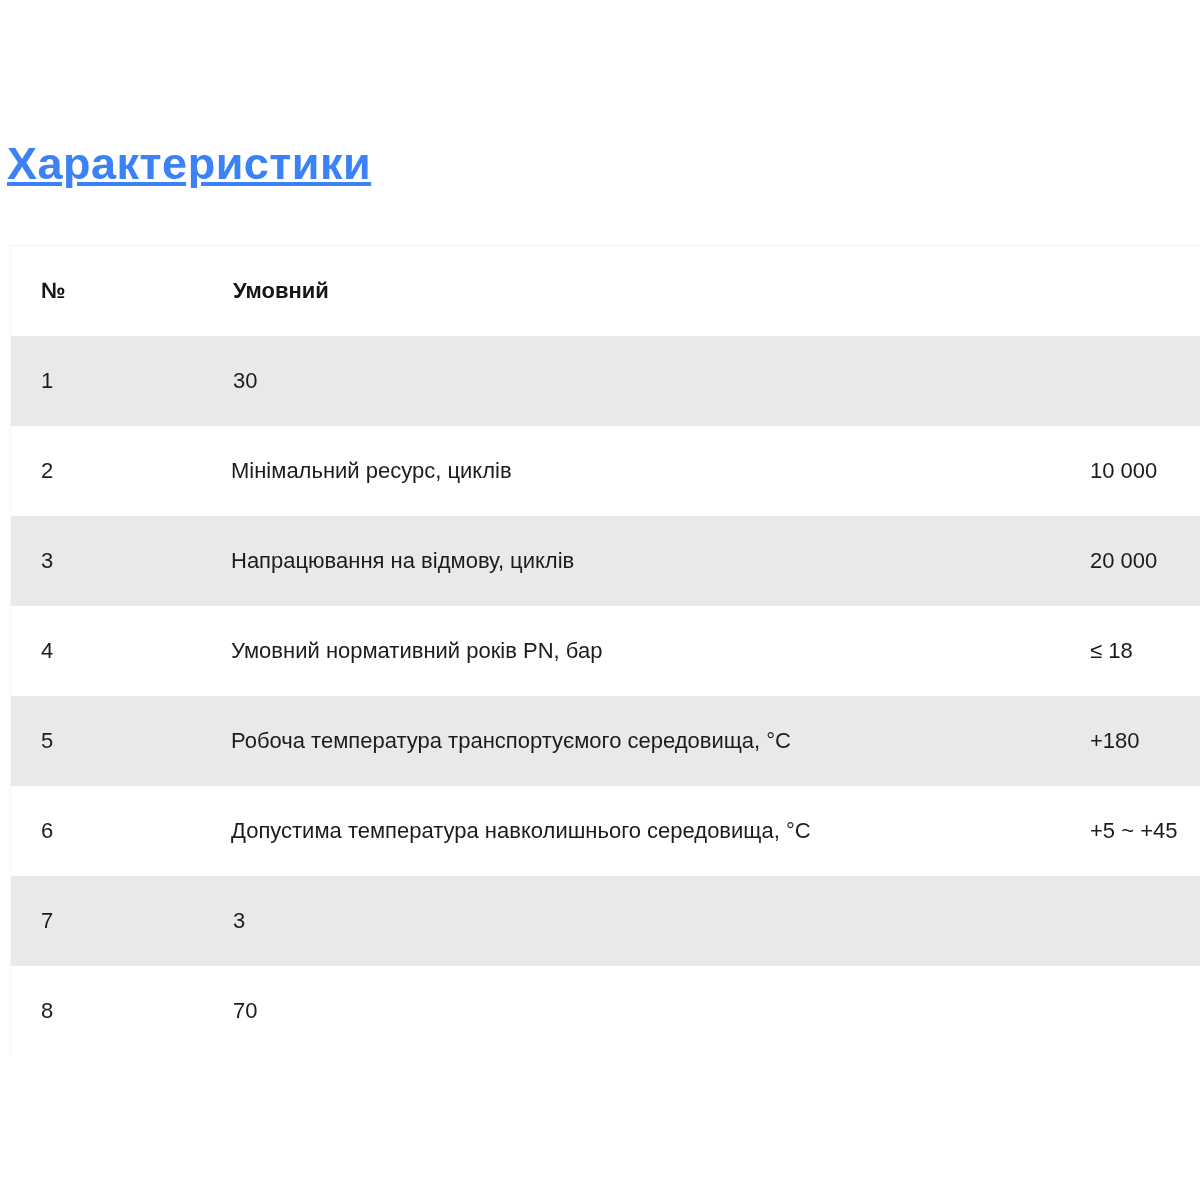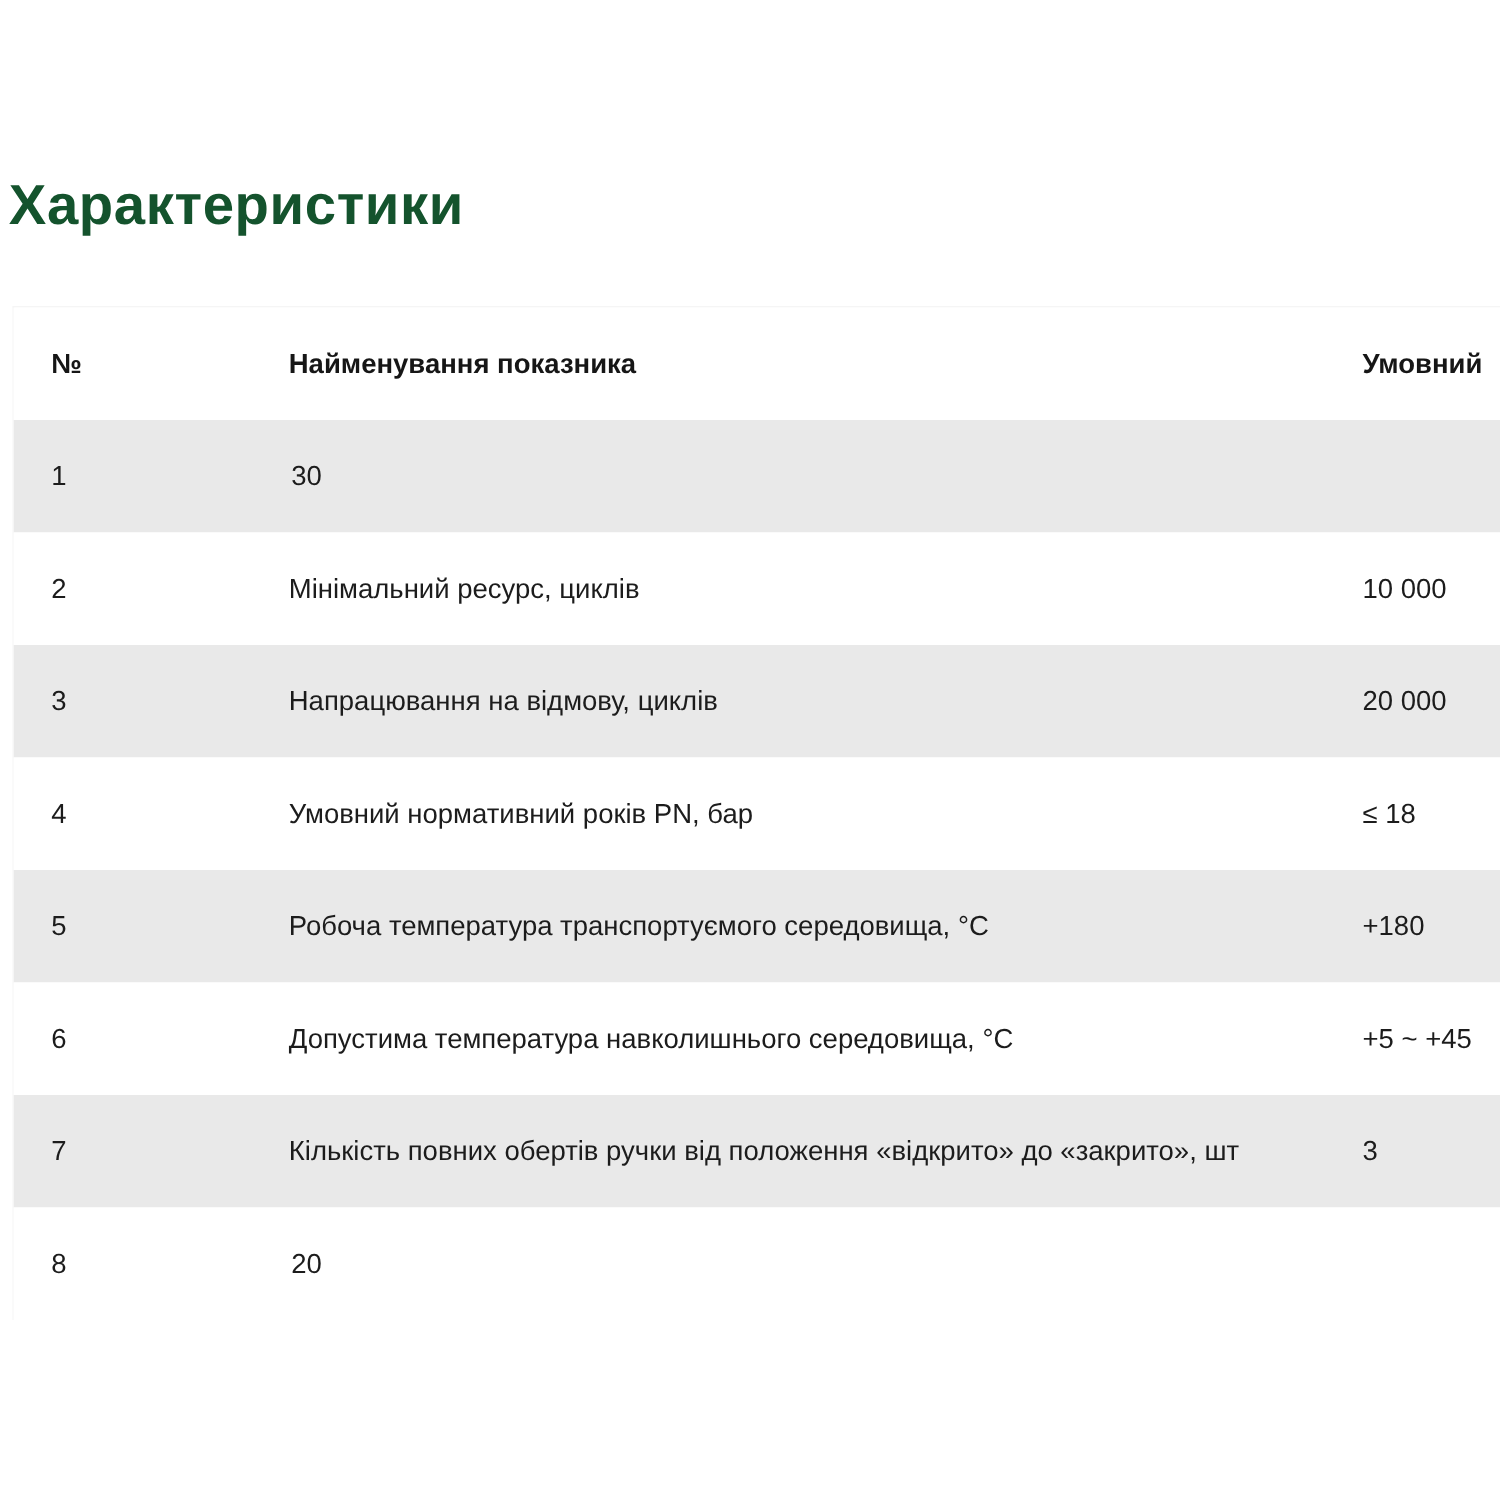--- a/index.html
+++ b/index.html
@@ -17,22 +17,23 @@
   }
   .page-title {
     position: absolute;
     left: 7px;
     top: 141px;
     margin: 0;
     font-size: 45px;
     line-height: 1;
     font-weight: bold;
     letter-spacing: 0.5px;
-    color: #14532d;
+    color: #3b82f6;
     white-space: nowrap;
+    text-decoration: underline;
   }
   .spec-table {
     position: absolute;
     left: 10px;
     top: 245px;
     width: 1190px;
     border-top: 1px solid #f2f2f2;
     border-left: 1px solid #f6f6f6;
   }
   .trow {
@@ -73,21 +74,20 @@
 </style>
 </head>
 <body>
 
 <h1 class="page-title">Характеристики</h1>
 
 <div class="spec-table">
 
   <div class="trow theader">
     <div class="cell c1">№</div>
-    <div class="cell c2">Найменування показника</div>
     <div class="cell c3">Умовний</div>
   </div>
 
   <div class="trow striped">
     <div class="cell c1">1</div>
     <div class="cell c3">30</div>
   </div>
 
   <div class="trow">
     <div class="cell c1">2</div>
@@ -114,22 +114,21 @@
   </div>
 
   <div class="trow">
     <div class="cell c1">6</div>
     <div class="cell c2">Допустима температура навколишнього середовища, °С</div>
     <div class="cell c3">+5 ~ +45</div>
   </div>
 
   <div class="trow striped">
     <div class="cell c1">7</div>
-    <div class="cell c2">Кількість повних обертів ручки від положення «відкрито» до «закрито», шт</div>
     <div class="cell c3">3</div>
   </div>
 
   <div class="trow">
     <div class="cell c1">8</div>
-    <div class="cell c3">20</div>
+    <div class="cell c3">70</div>
   </div>
 
 </div>
 
 </body></html>

